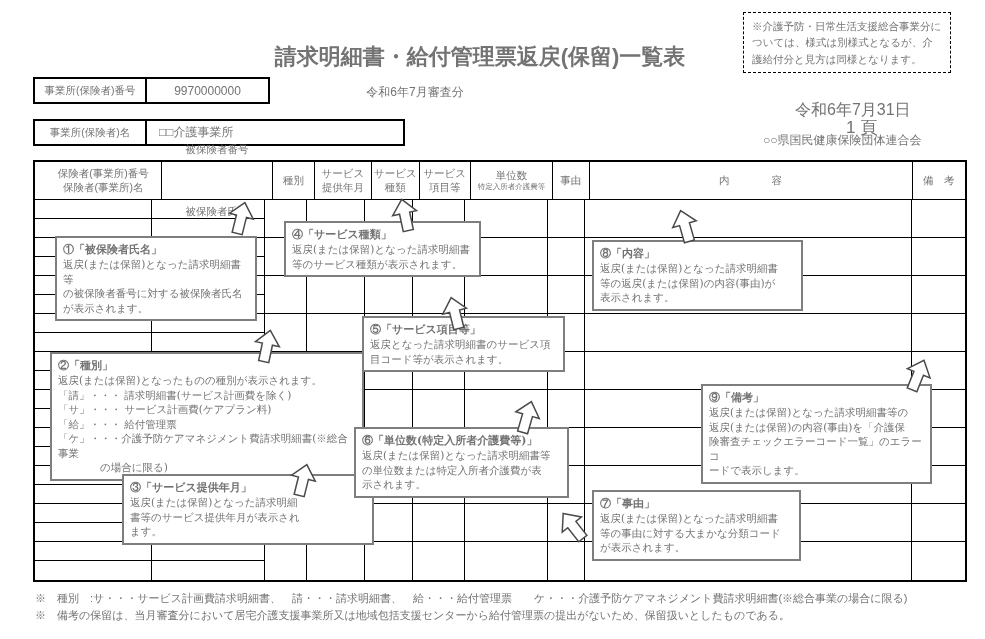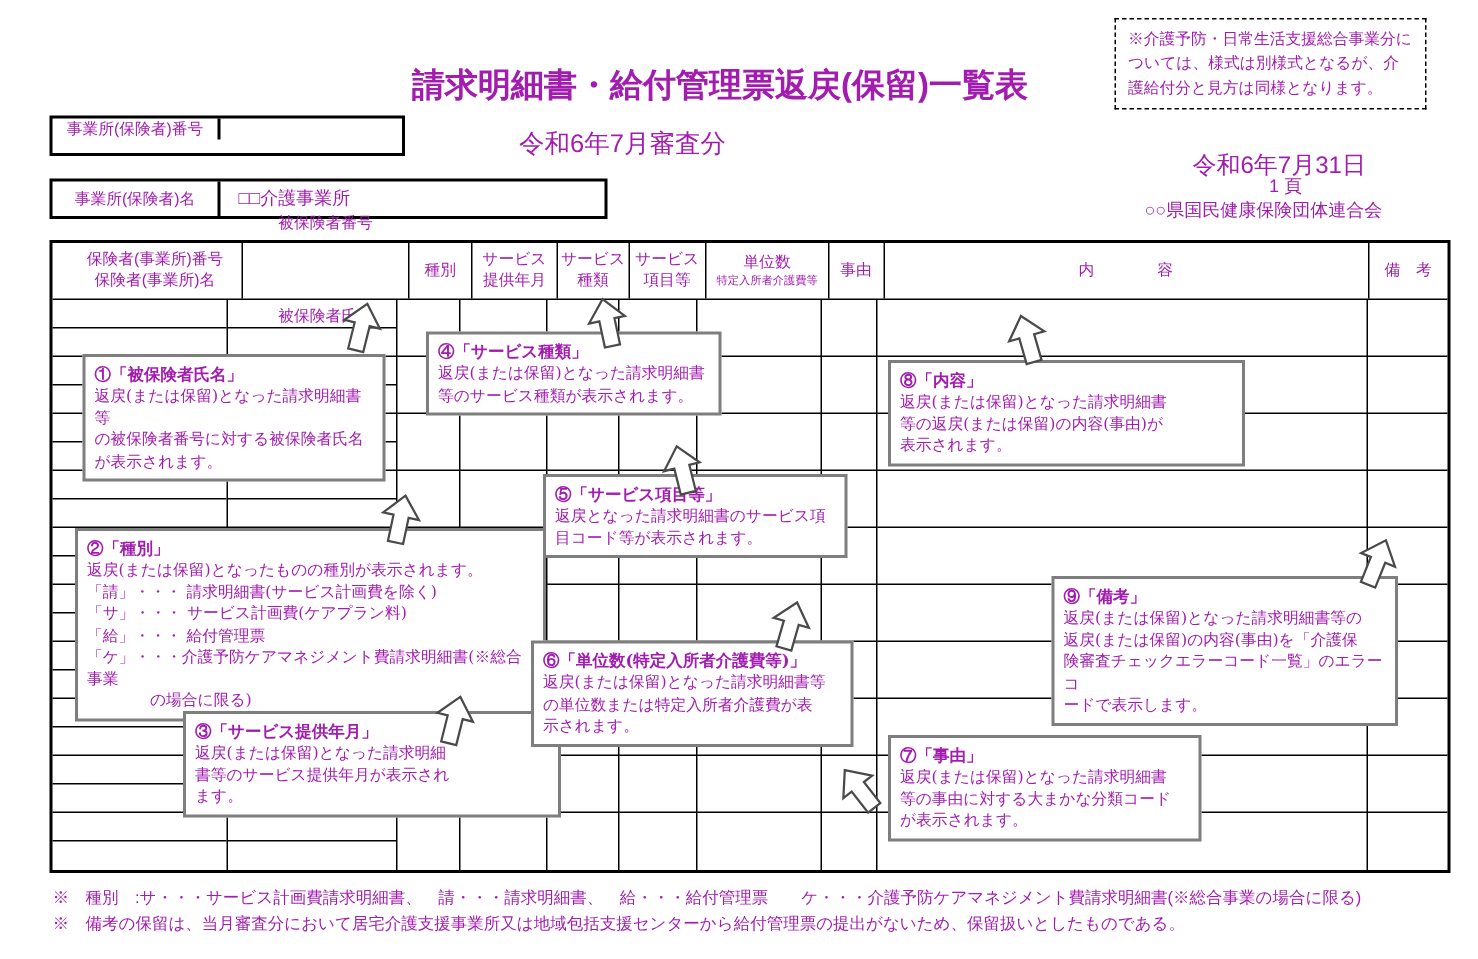--- a/index.html
+++ b/index.html
@@ -1,37 +1,37 @@
 <!DOCTYPE html>
 <html><head>
 <meta charset="utf-8">
 <style>
   html,body{margin:0;padding:0;background:#fff;}
   .page{position:relative;width:985px;height:639px;background:#fff;overflow:hidden;
-        font-family:"Liberation Sans",sans-serif;color:#a21caf;}
+        font-family:"Liberation Sans",sans-serif;color:#737373;}
 
   
   .doc-title{position:absolute;left:0;top:42px;width:960px;text-align:center;
              font-size:22px;font-weight:bold;}
-  .doc-subtitle{position:absolute;left:0;top:84px;width:830px;text-align:center;font-size:17px;}
+  .doc-subtitle{position:absolute;left:0;top:84px;width:830px;text-align:center;font-size:12px;}
 
   .note-box{position:absolute;left:743px;top:12px;width:190px;border:1px dashed #000;
             padding:5px 8px;font-family:"DejaVu Serif",serif;font-size:10.5px;line-height:1.55;}
 
   .field-box{position:absolute;border:2px solid #000;height:27px;display:flex;align-items:stretch;box-sizing:border-box;}
-  .fb-number{left:33px;top:77px;width:237px;flex-direction:column;}
+  .fb-number{left:33px;top:77px;width:237px;}
   .fb-name{left:33px;top:119px;width:372px;}
   .field-label{width:112px;border-right:2px solid #000;display:flex;align-items:center;
                justify-content:center;font-size:10.5px;box-sizing:border-box;}
   .field-value{flex:1;display:flex;align-items:center;font-size:12px;}
   .fb-number .field-value{justify-content:center;}
   .fb-name .field-value{padding-left:12px;}
 
   .date-line{position:absolute;left:795px;top:100px;font-size:16px;}
-  .page-line{position:absolute;left:846px;top:116px;font-size:12px;}
+  .page-line{position:absolute;left:846px;top:116px;font-size:17px;}
   .org-line{position:absolute;left:763px;top:132px;font-size:12px;}
 
   
   .tbl{position:absolute;left:33px;top:160px;width:934px;border:2px solid #000;box-sizing:border-box;}
   .thead{display:flex;height:38px;border-bottom:1px solid #000;box-sizing:border-box;padding-left:11px;}
   .hcell{box-sizing:border-box;border-right:1px solid #000;display:flex;flex-direction:column;
          align-items:center;justify-content:center;font-size:10.5px;line-height:1.3;text-align:center;}
   .hcell:last-child{border-right:none;text-align:center;}
   .tiny{font-size:7.5px;}
   .col0{width:117px;} .col1{width:113px;gap:48px;} .col2{width:42px;} .col3{width:58px;} .col4{width:48px;}
@@ -48,21 +48,21 @@
            font-family:"DejaVu Serif",serif;font-size:10.5px;line-height:1.38;z-index:4;box-sizing:border-box;}
   .callout-title{font-weight:bold;font-size:11px;}
   .callout-body{white-space:pre-line;}
   .co1{left:55px;top:236px;width:202px;}
   .co2{left:50px;top:352px;width:314px;}
   .co3{left:122px;top:474px;width:252px;}
   .co4{left:284px;top:221px;width:197px;}
   .co5{left:362px;top:316px;width:203px;}
   .co6{left:354px;top:427px;width:215px;}
   .co7{left:592px;top:490px;width:209px;}
-  .co8{left:592px;top:240px;width:238px;}
+  .co8{left:592px;top:240px;width:211px;}
   .co9{left:701px;top:384px;width:231px;}
 
   
   .arrow{position:absolute;width:30px;height:36px;z-index:5;}
   .arrow path{fill:#fff;stroke:#4a4a4a;stroke-width:1.6;}
   .a1{left:226px;top:200px;transform:rotate(14deg);}
   .a2{left:252px;top:328px;transform:rotate(12deg);}
   .a3{left:288px;top:462px;transform:rotate(14deg);}
   .a4{left:390px;top:197px;transform:rotate(-12deg);}
   .a5{left:440px;top:295px;transform:rotate(-14deg);}
@@ -80,20 +80,21 @@
 
 <div class="page">
 
   <div class="note-box">※介護予防・日常生活支援総合事業分については、様式は別様式となるが、介護給付分と見方は同様となります。</div>
 
   <div class="doc-title">請求明細書・給付管理票返戻(保留)一覧表</div>
   <div class="doc-subtitle">令和6年7月審査分</div>
 
   <div class="field-box fb-number">
     <div class="field-label">事業所(保険者)番号</div>
+    <div class="field-value">9970000000</div>
   </div>
   <div class="field-box fb-name">
     <div class="field-label">事業所(保険者)名</div>
     <div class="field-value">□□介護事業所</div>
   </div>
 
   <div class="date-line">令和6年7月31日</div>
   <div class="page-line">1 頁</div>
   <div class="org-line">○○県国民健康保険団体連合会</div>
 

